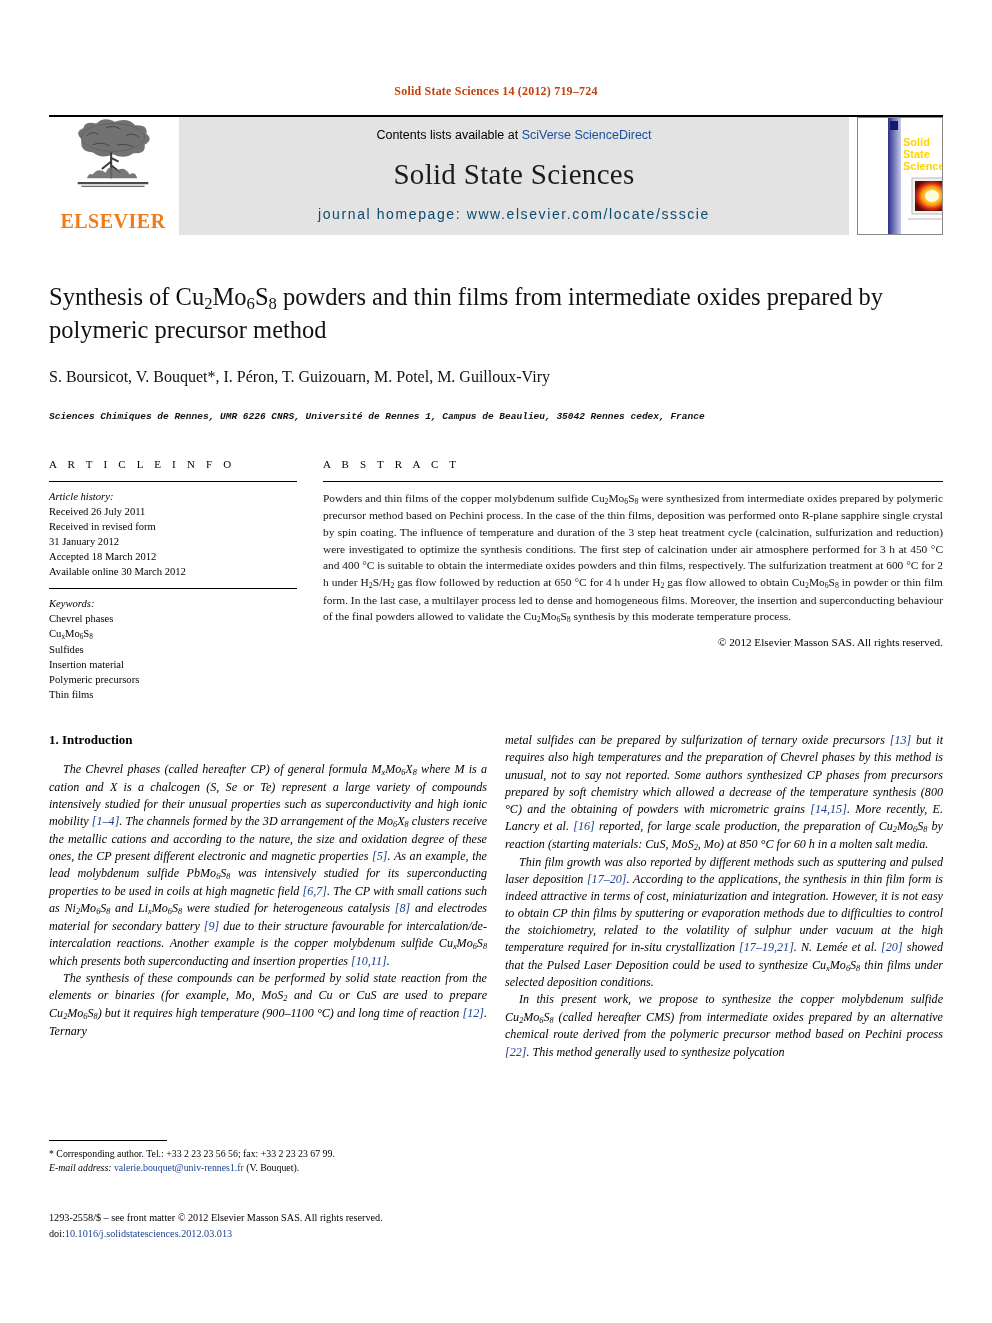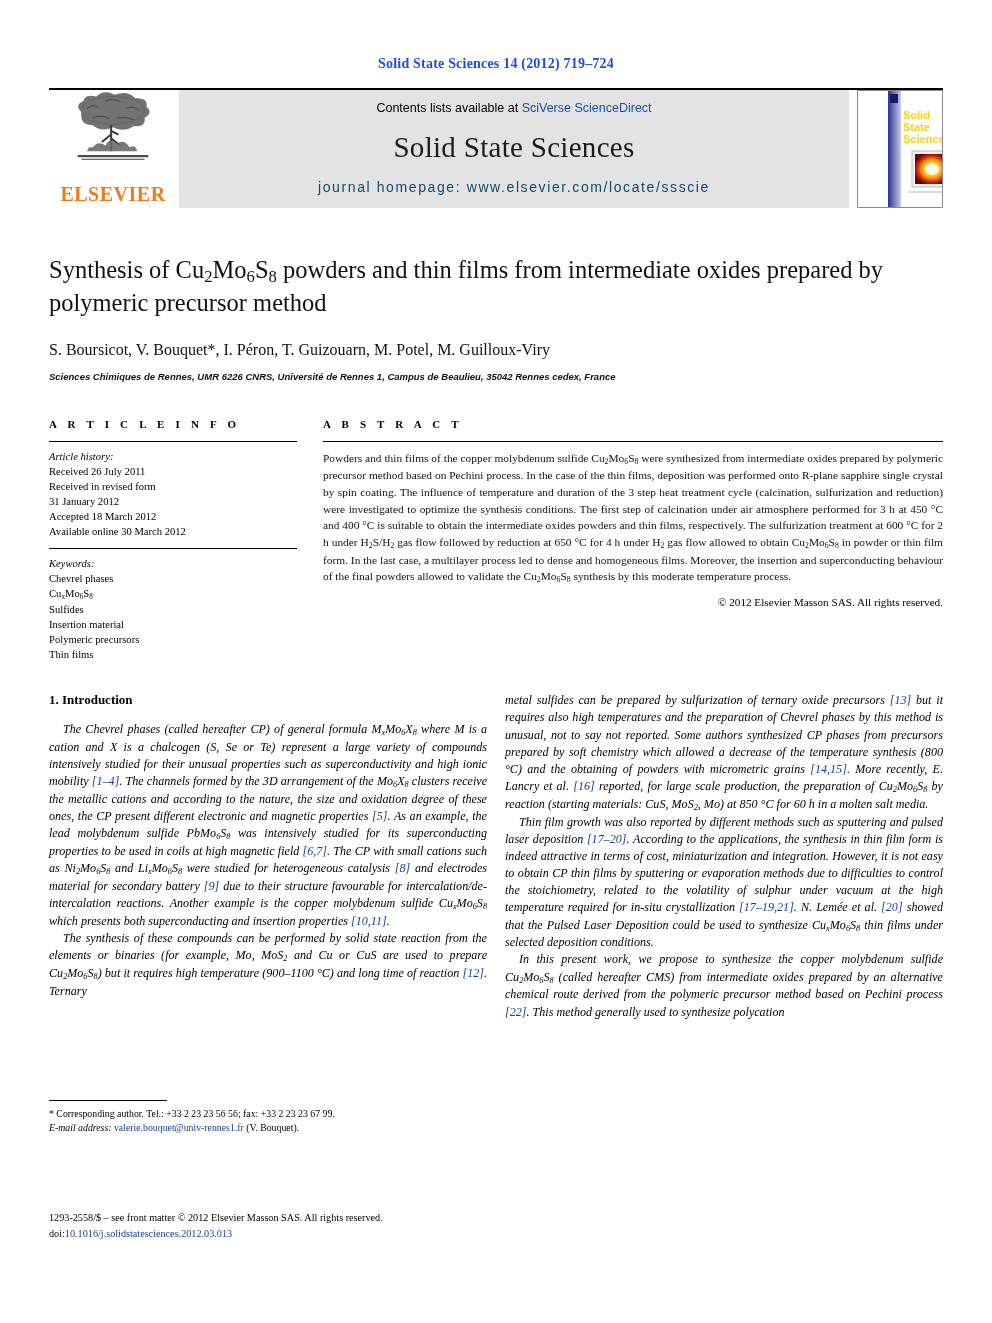--- a/index.html
+++ b/index.html
@@ -12,24 +12,24 @@
     position: relative;
     overflow: hidden;
   }
   .page { position:relative; width:992px; height:1323px; padding: 0; }
 
   
   .running-head {
     text-align:center;
     font-family:"Liberation Serif", serif;
     font-weight:bold;
-    font-size:14px;
-    color:#1d4ed8;
+    font-size:12px;
+    color:#c2410c;
     letter-spacing:0.2px;
-    padding-top:56px;
+    padding-top:84px;
   }
 
   
   .masthead {
     margin: 16px 49px 0 49px;
     border-top: 2.5px solid #000;
     display:flex;
     align-items:stretch;
     height:120px;
   }
@@ -101,39 +101,39 @@
     color:#111;
     margin:0;
   }
   .authors {
     font-family:"Liberation Serif", serif;
     font-size:16px;
     margin-top:22px;
     color:#111;
   }
   .affiliation {
-    font-family:Liberation Sans, sans-serif;
+    font-family:Liberation Mono, monospace;
     font-style:italic;
     font-weight:bold;
     font-size:9.5px;
-    margin-top:12px;
+    margin-top:25px;
     color:#111;
   }
 
   
   .info-abstract {
     margin: 36px 49px 0 49px;
     display:flex;
     gap:26px;
   }
   .col-info { flex:0 0 248px; }
   .col-abstract { flex:1 1 auto; }
   .sec-head {
     font-family:"Liberation Serif", serif;
-    font-weight:bold;
+    font-weight:normal;
     font-size:11px;
     letter-spacing:4.2px;
     color:#000;
     margin-bottom:11px;
   }
   .rule-thick { border-top:1.6px solid #000; }
   .rule-thin  { border-top:0.8px solid #000; }
   .info-body {
     font-family:"Liberation Serif", serif;
     font-size:10.6px;
@@ -181,21 +181,21 @@
     font-style:italic;
   }
   .para.noindent { text-indent:0; }
   .ref { color:#1a3f8f; }
   sub { font-size:0.68em; vertical-align:-0.25em; }
 
   
   .footnote {
     position:absolute;
     left:49px;
-    top:1100px;
+    top:1140px;
     width:436px;
   }
   .fn-rule { width:118px; border-top:0.9px solid #000; margin-bottom:6px; }
   .fn-text {
     font-family:"Liberation Serif", serif;
     font-size:9.8px;
     line-height:1.48;
   }
   .fn-text .ital { font-style:italic; }
   .fn-text .mail { color:#1a3f8f; }

